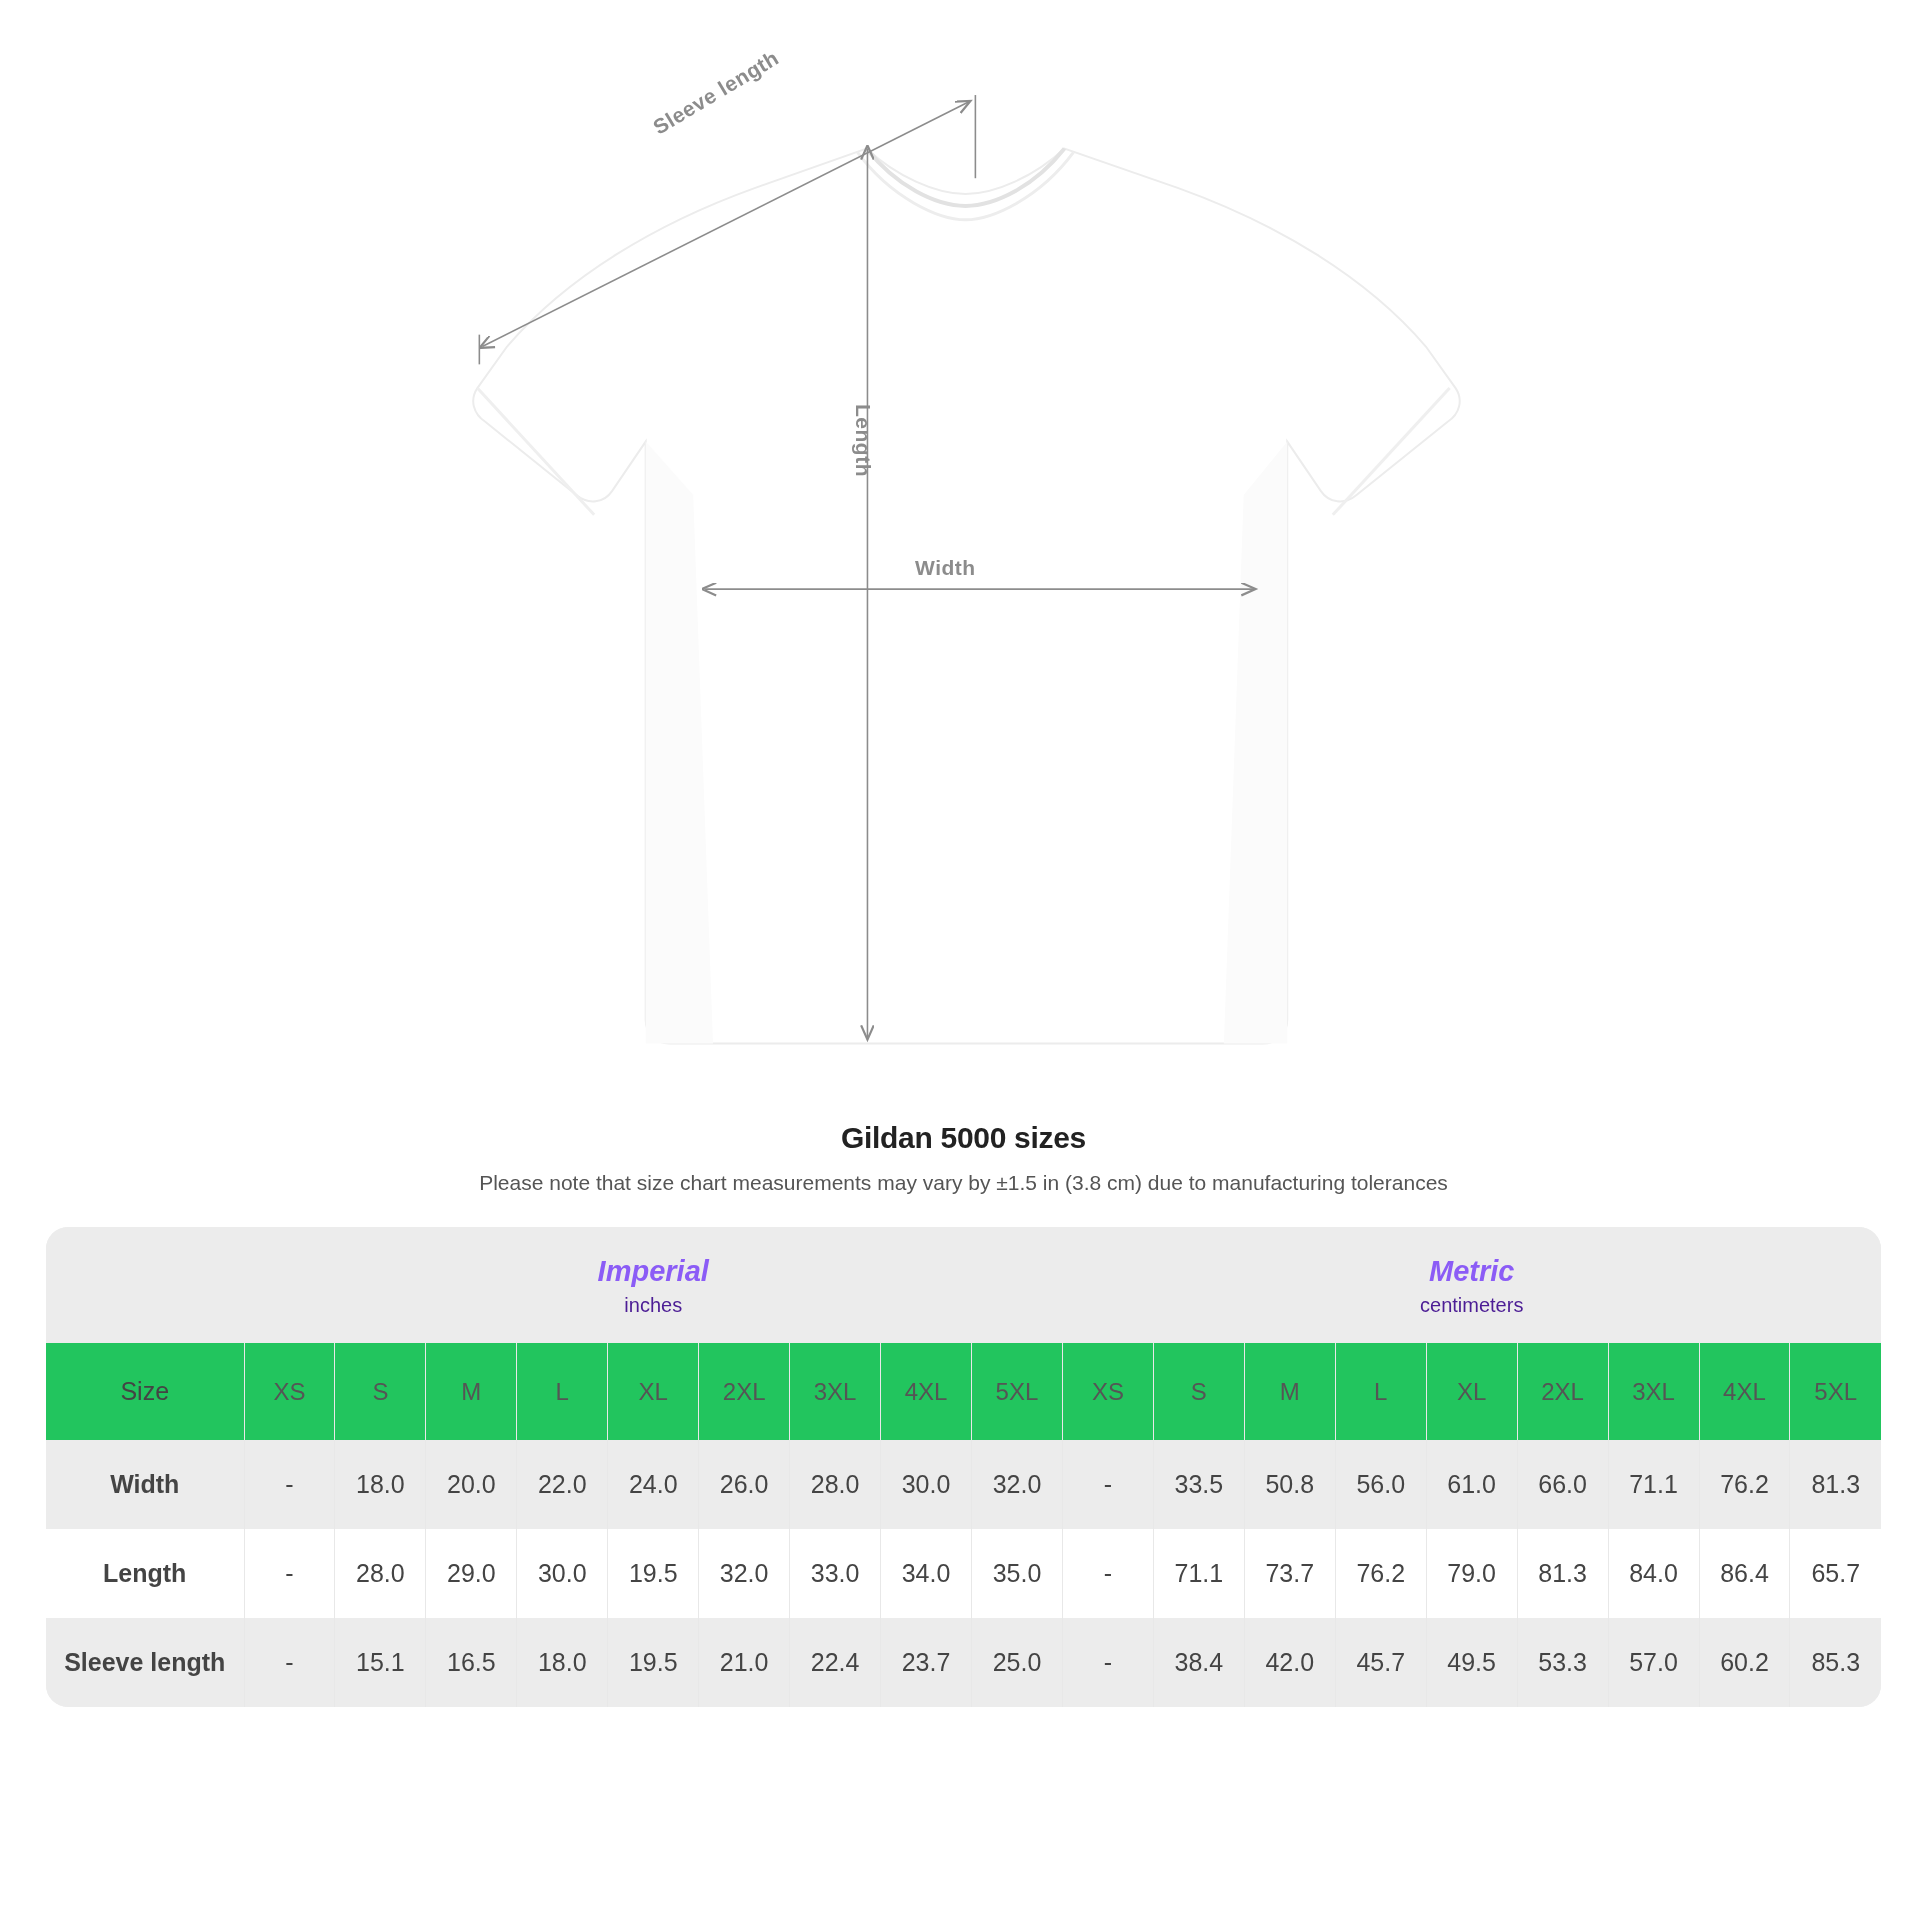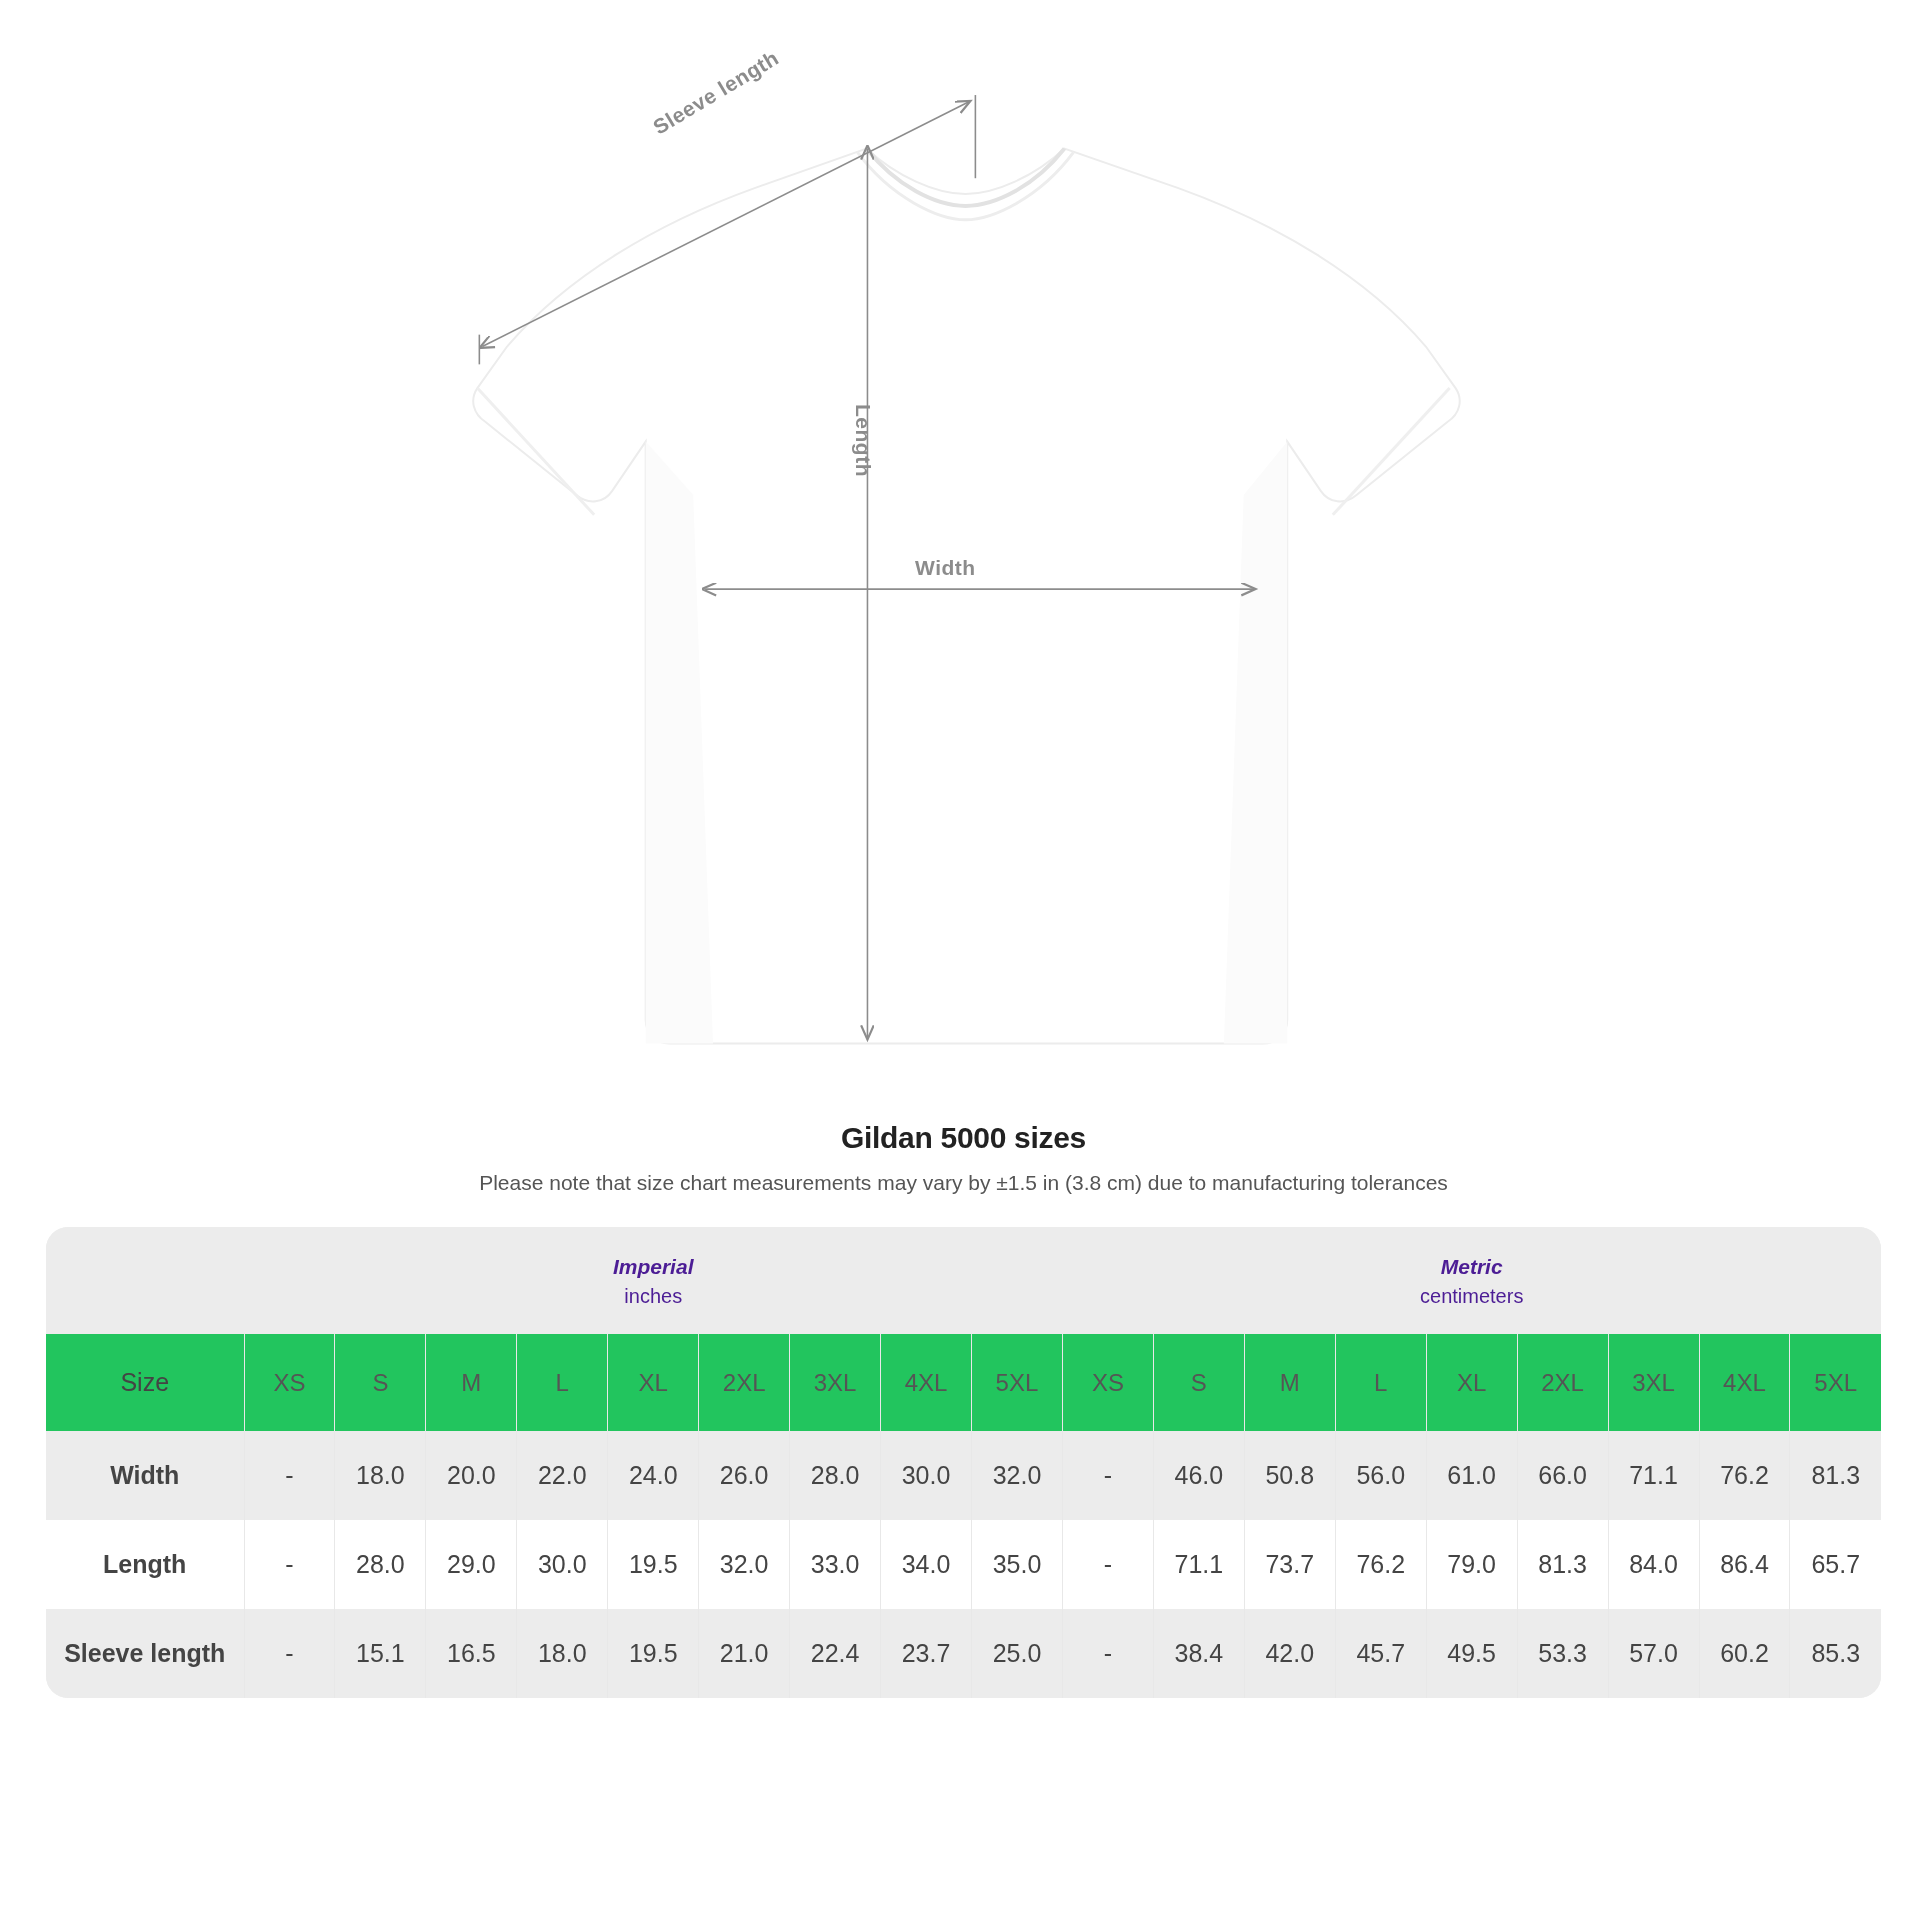--- a/index.html
+++ b/index.html
@@ -85,24 +85,24 @@
     text-align: center;
     vertical-align: middle;
     font-weight: normal;
   }
   .unit-row td {
     background: #ececec;
     padding: 28px 0 26px 0;
     border: none;
   }
   .unit-system {
-    font-size: 21px;
+    font-size: 29px;
     font-style: italic;
     font-weight: bold;
-    color: #4c1d95;
+    color: #8b5cf6;
   }
   .unit-sub {
     font-size: 20px;
     color: #4c1d95;
     margin-top: 6px;
   }
   .head-row td {
     background: #22c55e;
     color: #555;
     font-size: 24px;
@@ -263,21 +263,21 @@
           <td>-</td>
           <td>18.0</td>
           <td>20.0</td>
           <td>22.0</td>
           <td>24.0</td>
           <td>26.0</td>
           <td>28.0</td>
           <td>30.0</td>
           <td>32.0</td>
           <td>-</td>
-          <td>46.0</td>
+          <td>33.5</td>
           <td>50.8</td>
           <td>56.0</td>
           <td>61.0</td>
           <td>66.0</td>
           <td>71.1</td>
           <td>76.2</td>
           <td>81.3</td>
         </tr>
         <tr class="data-row even">
           <td class="rowlabel col-label">Length</td>

